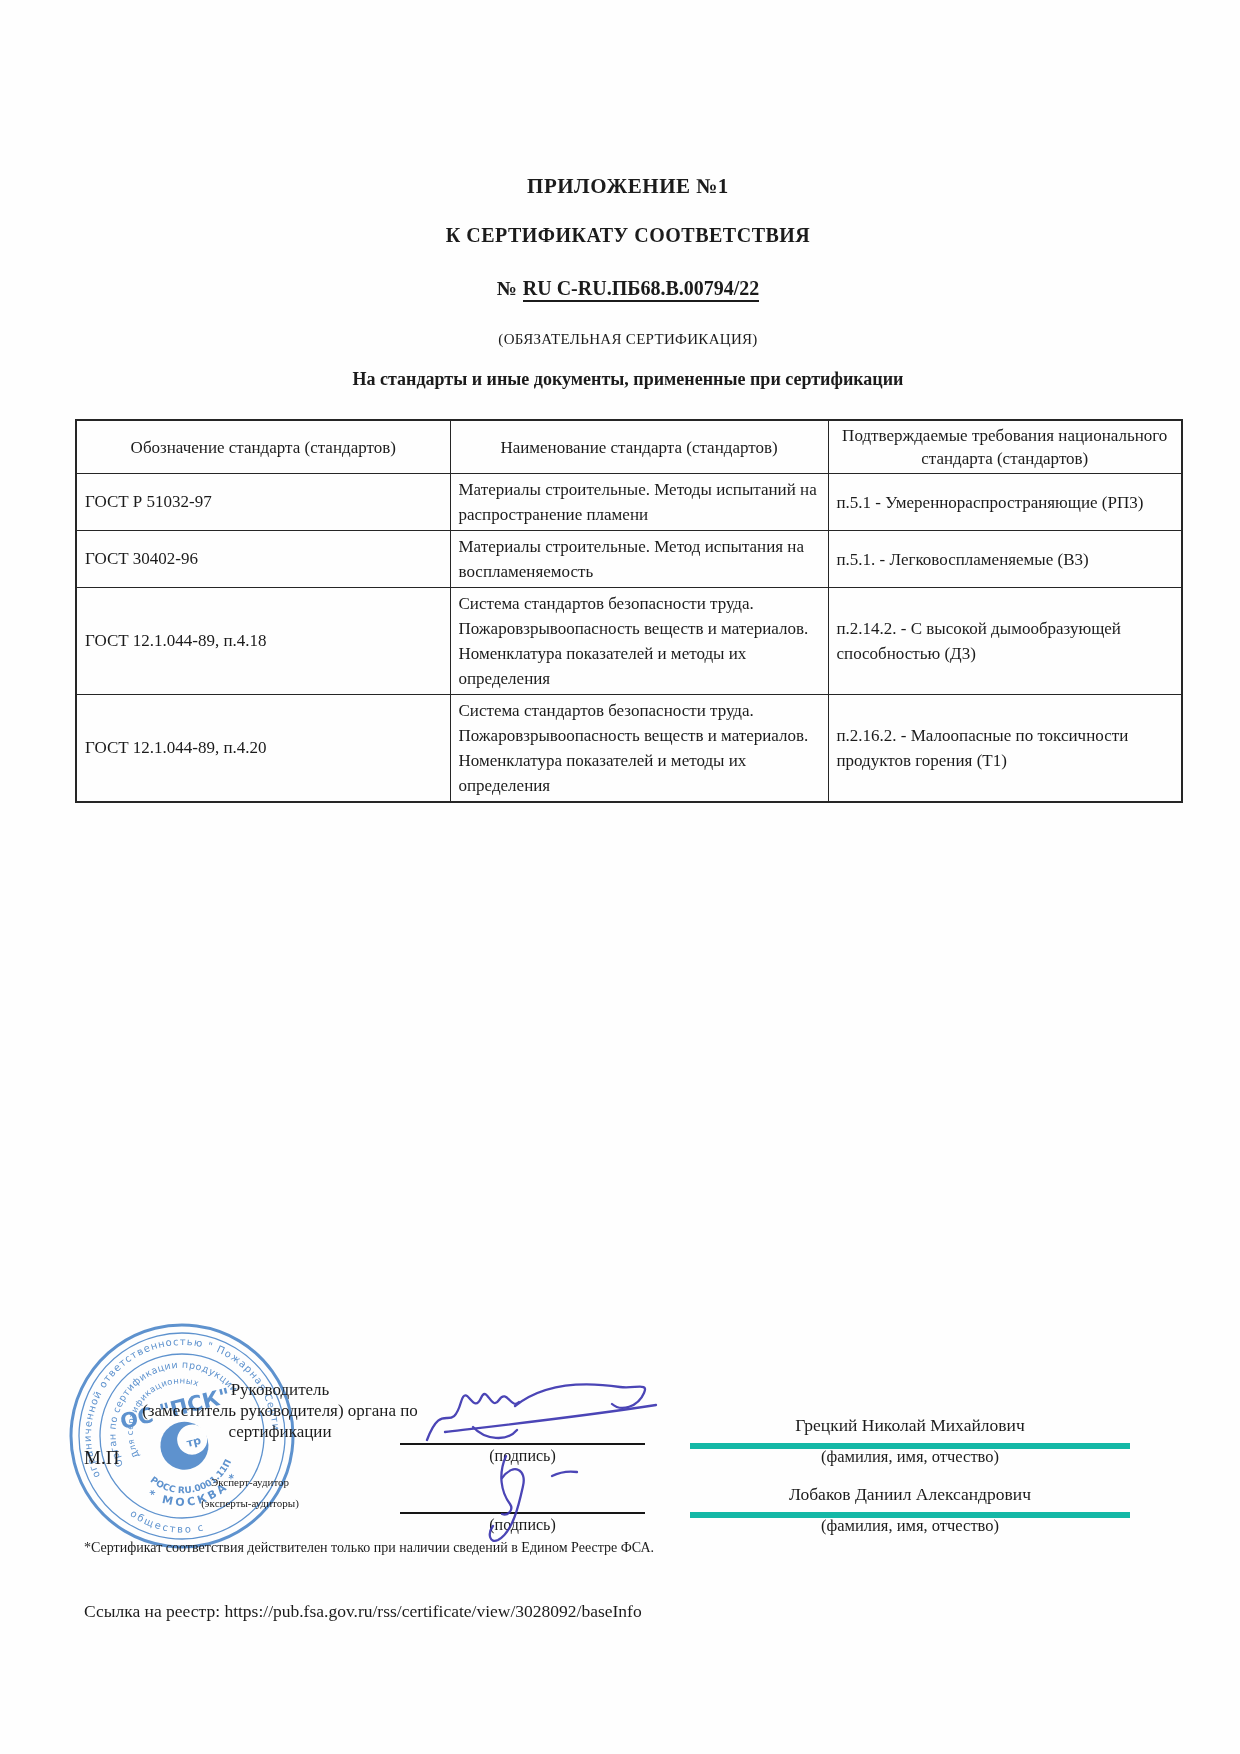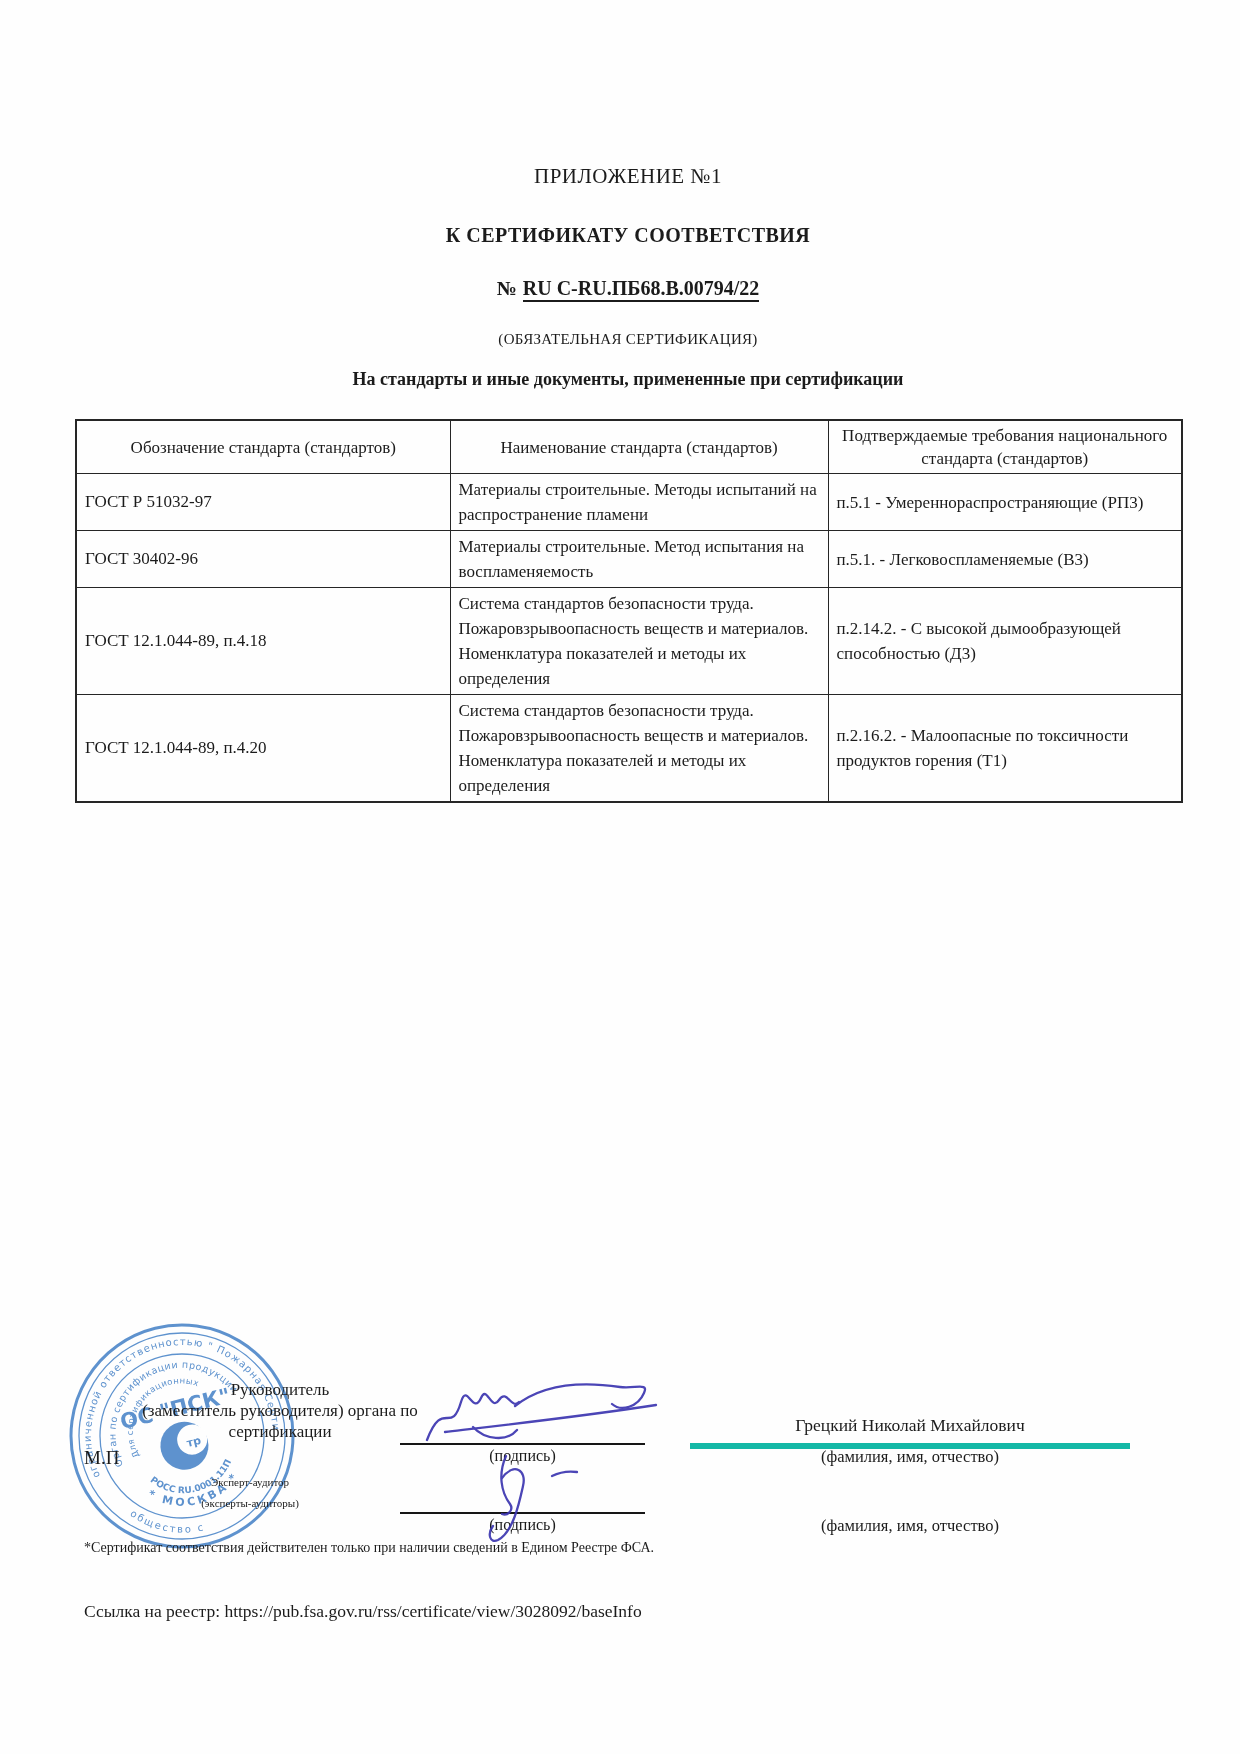--- a/index.html
+++ b/index.html
@@ -9,21 +9,21 @@
     margin:0 auto;
     background:#fefefe;
     font-family:"Liberation Serif","DejaVu Serif",serif;
     color:#1b1b1b;
     overflow:hidden;
   }
   .abs{position:absolute;}
 
   
   .hdr{left:75px;width:1106px;text-align:center;}
-  .t1{top:164px;font-size:21px;font-weight:normal;letter-spacing:.5px;}
+  .t1{top:174px;font-size:21px;font-weight:bold;letter-spacing:.5px;}
   .t2{top:224px;font-size:20px;font-weight:bold;letter-spacing:.5px;}
   .t3{top:277px;font-size:20px;font-weight:bold;text-align:center;}
   .t3 .num{border-bottom:2px solid #1b1b1b;padding-bottom:1px;margin-left:6px;}
   .t4{top:331px;font-size:15px;letter-spacing:.3px;}
   .t5{top:369px;font-size:18px;font-weight:bold;}
 
   
   table.std{
     position:absolute;left:75px;top:419px;width:1106px;
     border-collapse:collapse;table-layout:fixed;
@@ -177,18 +177,19 @@
   <svg class="abs ink2" viewBox="0 0 120 100">
     <g fill="none" stroke="#3c36b0" stroke-width="2.3" stroke-linecap="round" opacity=".92">
       <path d="M38,10 C30,28 33,46 42,58 C46,64 40,70 34,68"></path>
       <path d="M34,32 C46,16 59,24 55,40 C51,58 45,86 30,94 C22,98 19,88 25,80"></path>
       <path d="M84,30 C92,26 102,25 109,26"></path>
     </g>
   </svg>
 
   <div class="abs namebox nb1">Грецкий Николай Михайлович</div>
   <div class="abs fio fio1">(фамилия, имя, отчество)</div>
+  <div class="abs namebox nb2">Лобаков Даниил Александрович</div>
   <div class="abs fio fio2">(фамилия, имя, отчество)</div>
 
   <div class="abs f1">*Сертификат соответствия действителен только при наличии сведений в Едином Реестре ФСА.</div>
   <div class="abs f2"><span>Ссылка на реестр:</span> <span>https://pub.fsa.gov.ru/rss/certificate/view/3028092/baseInfo</span></div>
 
 </div>
 
 </body></html>

